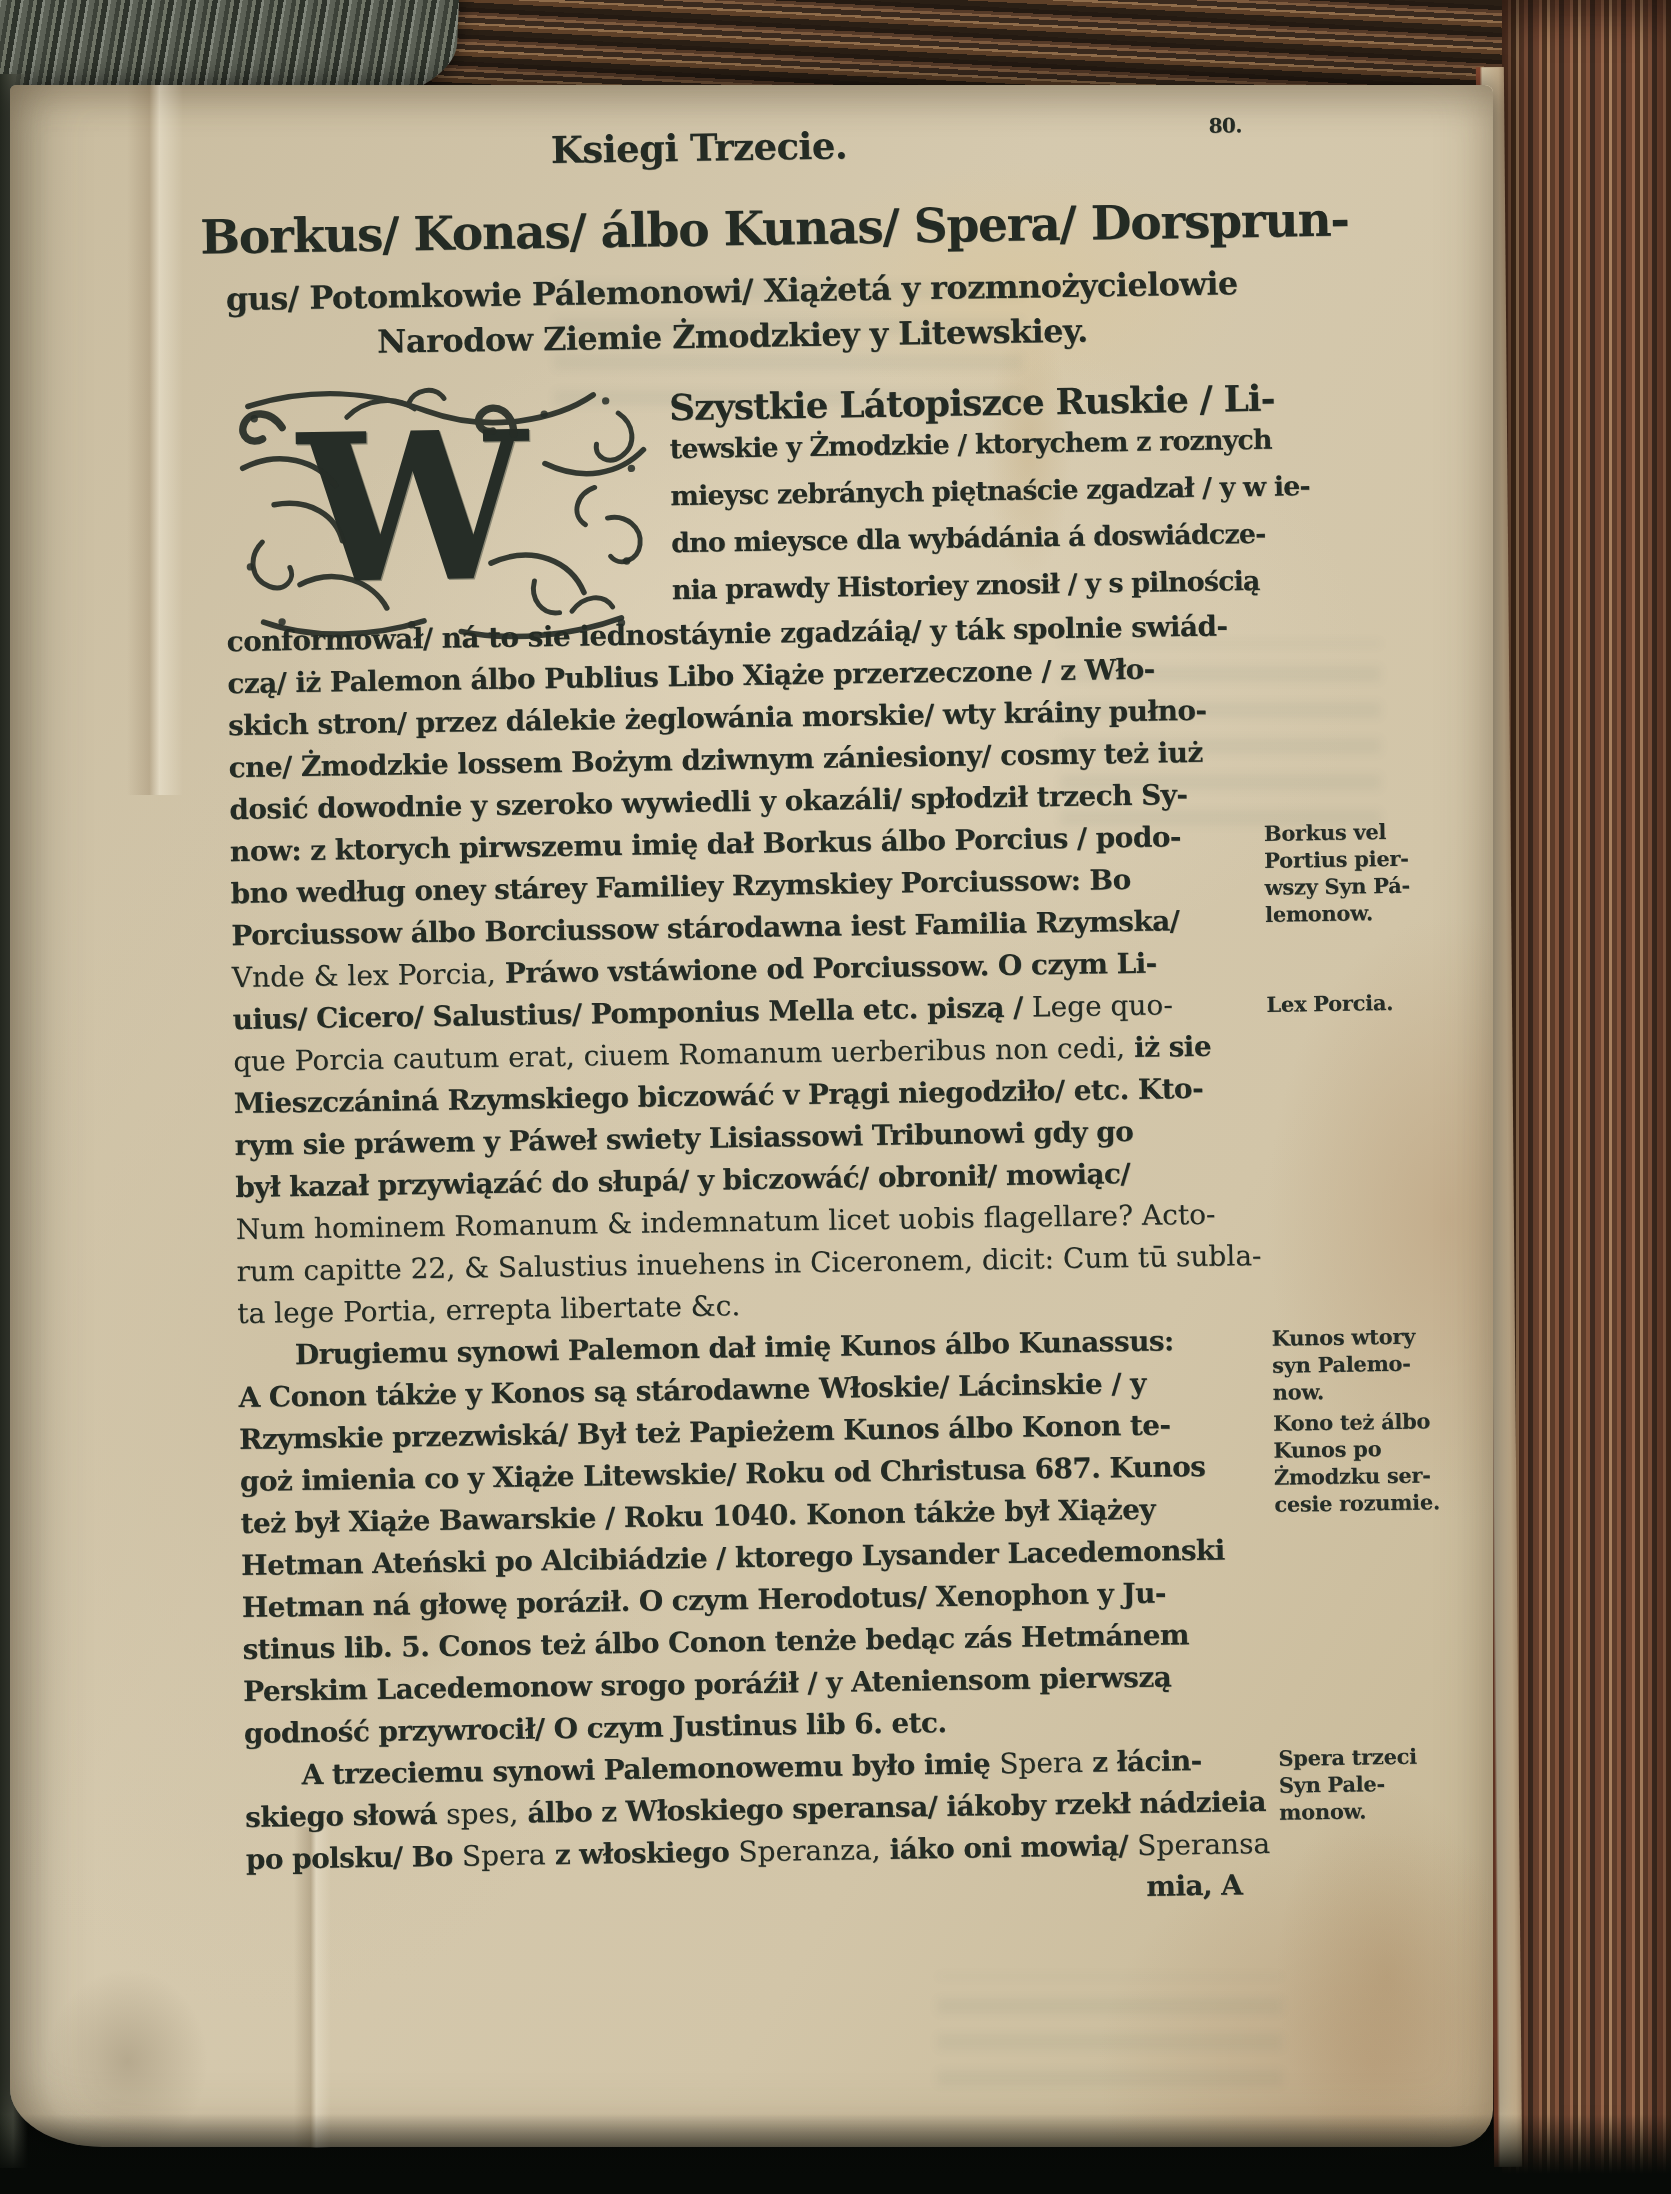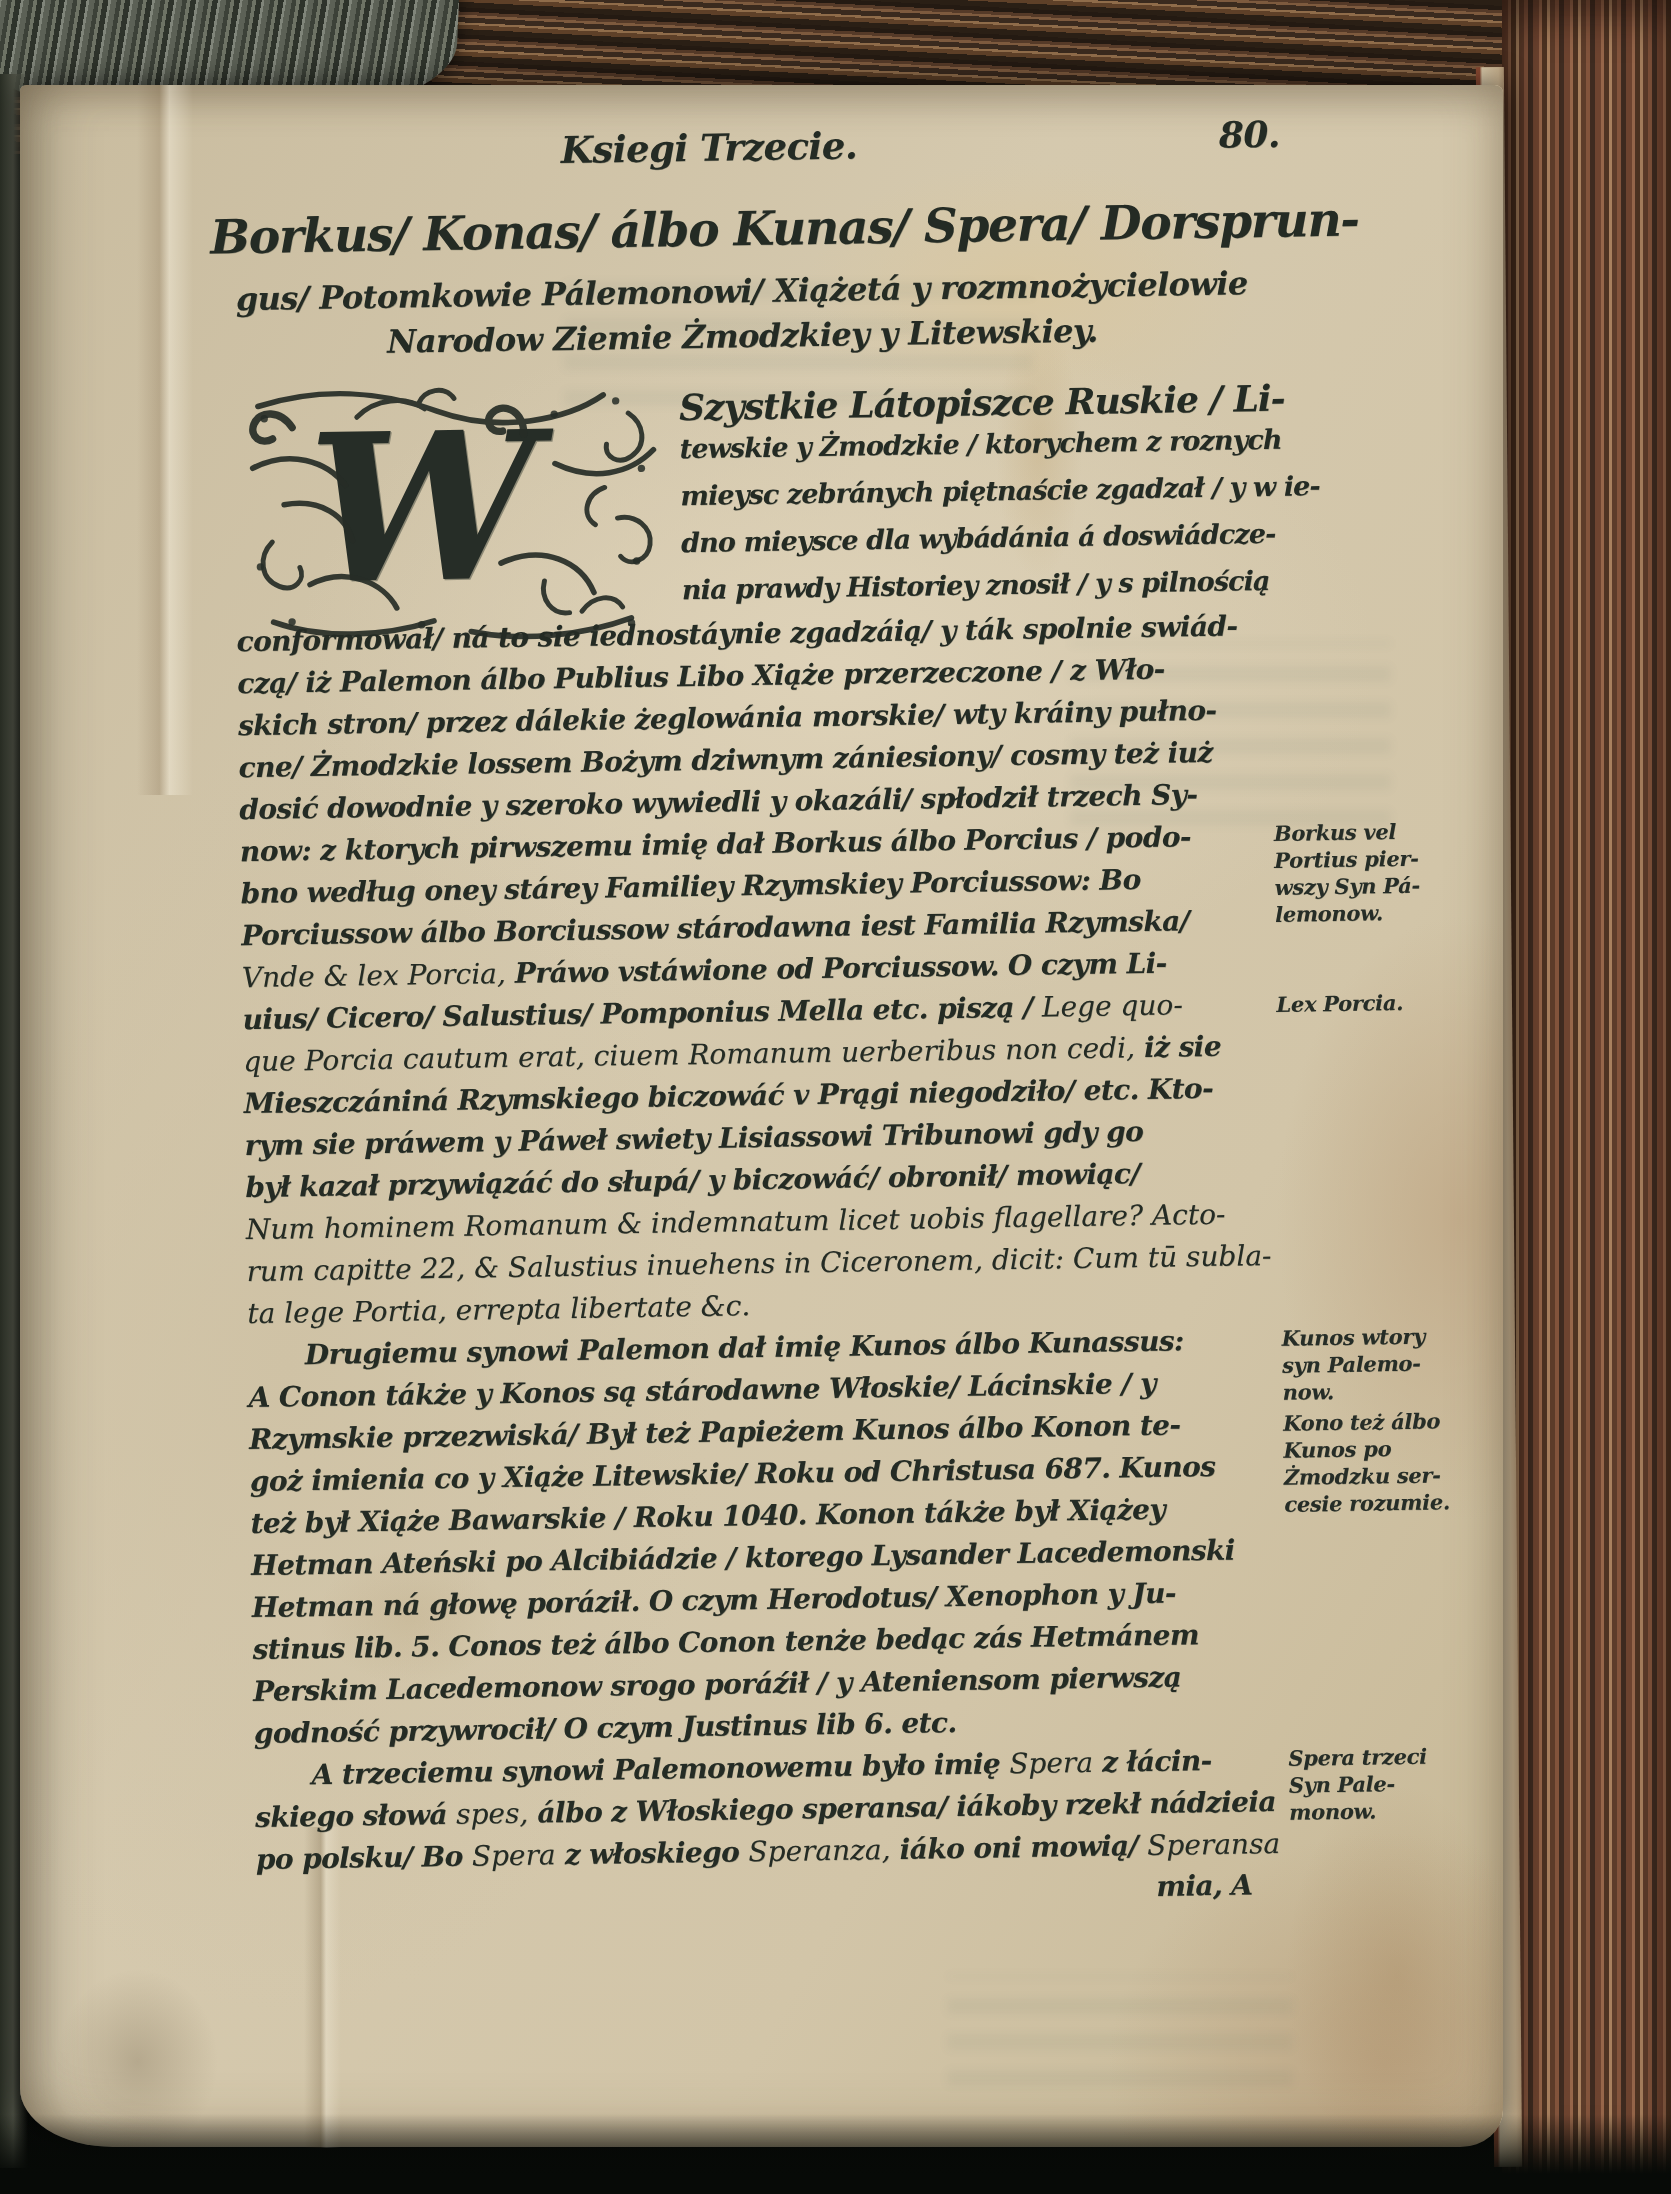--- a/index.html
+++ b/index.html
@@ -17,31 +17,31 @@
     background:repeating-linear-gradient(90deg,#6e4430 0 5.6px,#96664a 5.6px 9.3px,#4e3322 9.3px 14px,#a8805e 14px 16.7px,#5d3c2a 16.7px 22px,#83543c 22px 26px,#3f2b20 26px 31px);
     box-shadow:inset 0 25px 37px rgba(20,10,5,.5), inset 0 -37px 49px rgba(10,6,4,.6);}
   .fore-lip{position:absolute;left:1485px;top:67px;width:28px;height:2100px;
     background:linear-gradient(90deg,#8a4a32 0 3.7px,#d9c9a9 6.2px,#c4ae8c 80%,#a98f70);transform:rotate(-.5deg);}
   .bottom-shade{position:absolute;left:0;bottom:0;width:100%;height:80px;
     background:linear-gradient(rgba(6,9,6,0),#070a07 75%);}
   .spine-left{position:absolute;left:-5px;top:74px;width:33px;height:2094px;
     background:linear-gradient(90deg,#1d2219,#4d5044 55%,rgba(77,80,68,0));}
 
   
-  .page{position:absolute;left:20px;top:85px;width:1483px;height:2062px;
+  .page{position:absolute;left:10px;top:85px;width:1483px;height:2062px;
     border-radius:6.2px 8.6px 43px 93px / 6.2px 7.4px 37px 59px;
     background:
       radial-gradient(772px 507px at 55% 28%,#ded2b8,rgba(222,210,184,0) 70%),
       radial-gradient(568px 865px at 18% 62%,#cfc2a5,rgba(207,194,165,0) 75%),
       radial-gradient(383px 321px at 92% 96%,#bda684,rgba(189,166,132,0) 72%),
       radial-gradient(259px 432px at 97% 55%,#c3ad8c,rgba(195,173,140,0) 70%),
       radial-gradient(321px 185px at 68% 10%,#d8c7a2,rgba(216,199,162,0) 70%),
       linear-gradient(120deg,#c9bc9f,#d5c9ae 40%,#d2c5a8 70%,#c6b795);
     box-shadow:inset 0 16px 34px rgba(80,60,40,.28), inset -11px -25px 49px rgba(95,72,45,.22),
-      inset 43px 0 56px -21.6px rgba(60,55,40,.38), 0 0 31px rgba(0,0,0,.65);font-style:italic;}
+      inset 43px 0 56px -21.6px rgba(60,55,40,.38), 0 0 31px rgba(0,0,0,.65);}
   .crease-a{position:absolute;left:117px;top:0;width:56px;height:710px;
     background:linear-gradient(90deg,rgba(110,85,55,0),rgba(110,85,55,.22) 40%,rgba(255,250,235,.38) 58%,rgba(110,85,55,0));}
   .crease-b{position:absolute;left:284px;top:1742px;width:37px;height:321px;
     background:linear-gradient(90deg,rgba(110,85,55,0),rgba(100,80,50,.25) 45%,rgba(250,245,230,.3) 60%,rgba(110,85,55,0));}
   .stain-1{position:absolute;left:976px;top:235px;width:86px;height:259px;border-radius:50%;
     background:radial-gradient(closest-side,rgba(170,130,60,.18),rgba(170,130,60,0));}
   .stain-2{position:absolute;left:1266px;top:1699px;width:222px;height:383px;border-radius:50%;
     background:radial-gradient(closest-side,rgba(140,100,55,.20),rgba(140,100,55,0));}
   .stain-3{position:absolute;left:37px;top:1884px;width:161px;height:185px;border-radius:50%;
     background:radial-gradient(closest-side,rgba(90,75,50,.25),rgba(90,75,50,0));}
@@ -55,21 +55,21 @@
 
   
   .content{position:absolute;left:0;top:0;width:1483px;height:2062px;
     transform:rotate(-0.9deg);transform-origin:741px 1019px;color:#242b24;}
   .txt{position:absolute;white-space:nowrap;}
   .bl{font-weight:700;letter-spacing:-0.6px;text-shadow:0.4px 0.5px 0 rgba(25,35,28,.35);}
   .seg-bl{font-weight:700;}
   .seg-big{font-weight:700;font-size:36px;}
   .seg-lat{font-weight:400;letter-spacing:0;}
   .header-line{left:222px;top:40px;width:964px;text-align:center;font-size:37px;}
-  .pagenum{left:1214px;top:36px;font-size:36px;}
+  .pagenum{left:1214px;top:36px;font-size:20px;}
   .title1{left:204px;top:116px;width:1050px;text-align:center;font-size:47px;letter-spacing:-1.2px;}
   .title2{left:222px;top:187px;width:1025px;text-align:center;font-size:32px;}
   .title3{left:222px;top:232px;width:1025px;text-align:center;font-size:32px;}
 
   .initial-box{position:absolute;left:224px;top:289px;width:436px;height:269px;}
   .initial-letter{position:absolute;left:74px;top:6.2px;font-size:204px;font-weight:700;color:#262d27;line-height:1.2;
     text-shadow:1.2px 1.2px 0 rgba(30,40,33,.4);}
   .initial-box svg{position:absolute;left:0;top:0;}
 
   .wrapped-lines{position:absolute;left:670px;top:300px;width:587px;}

